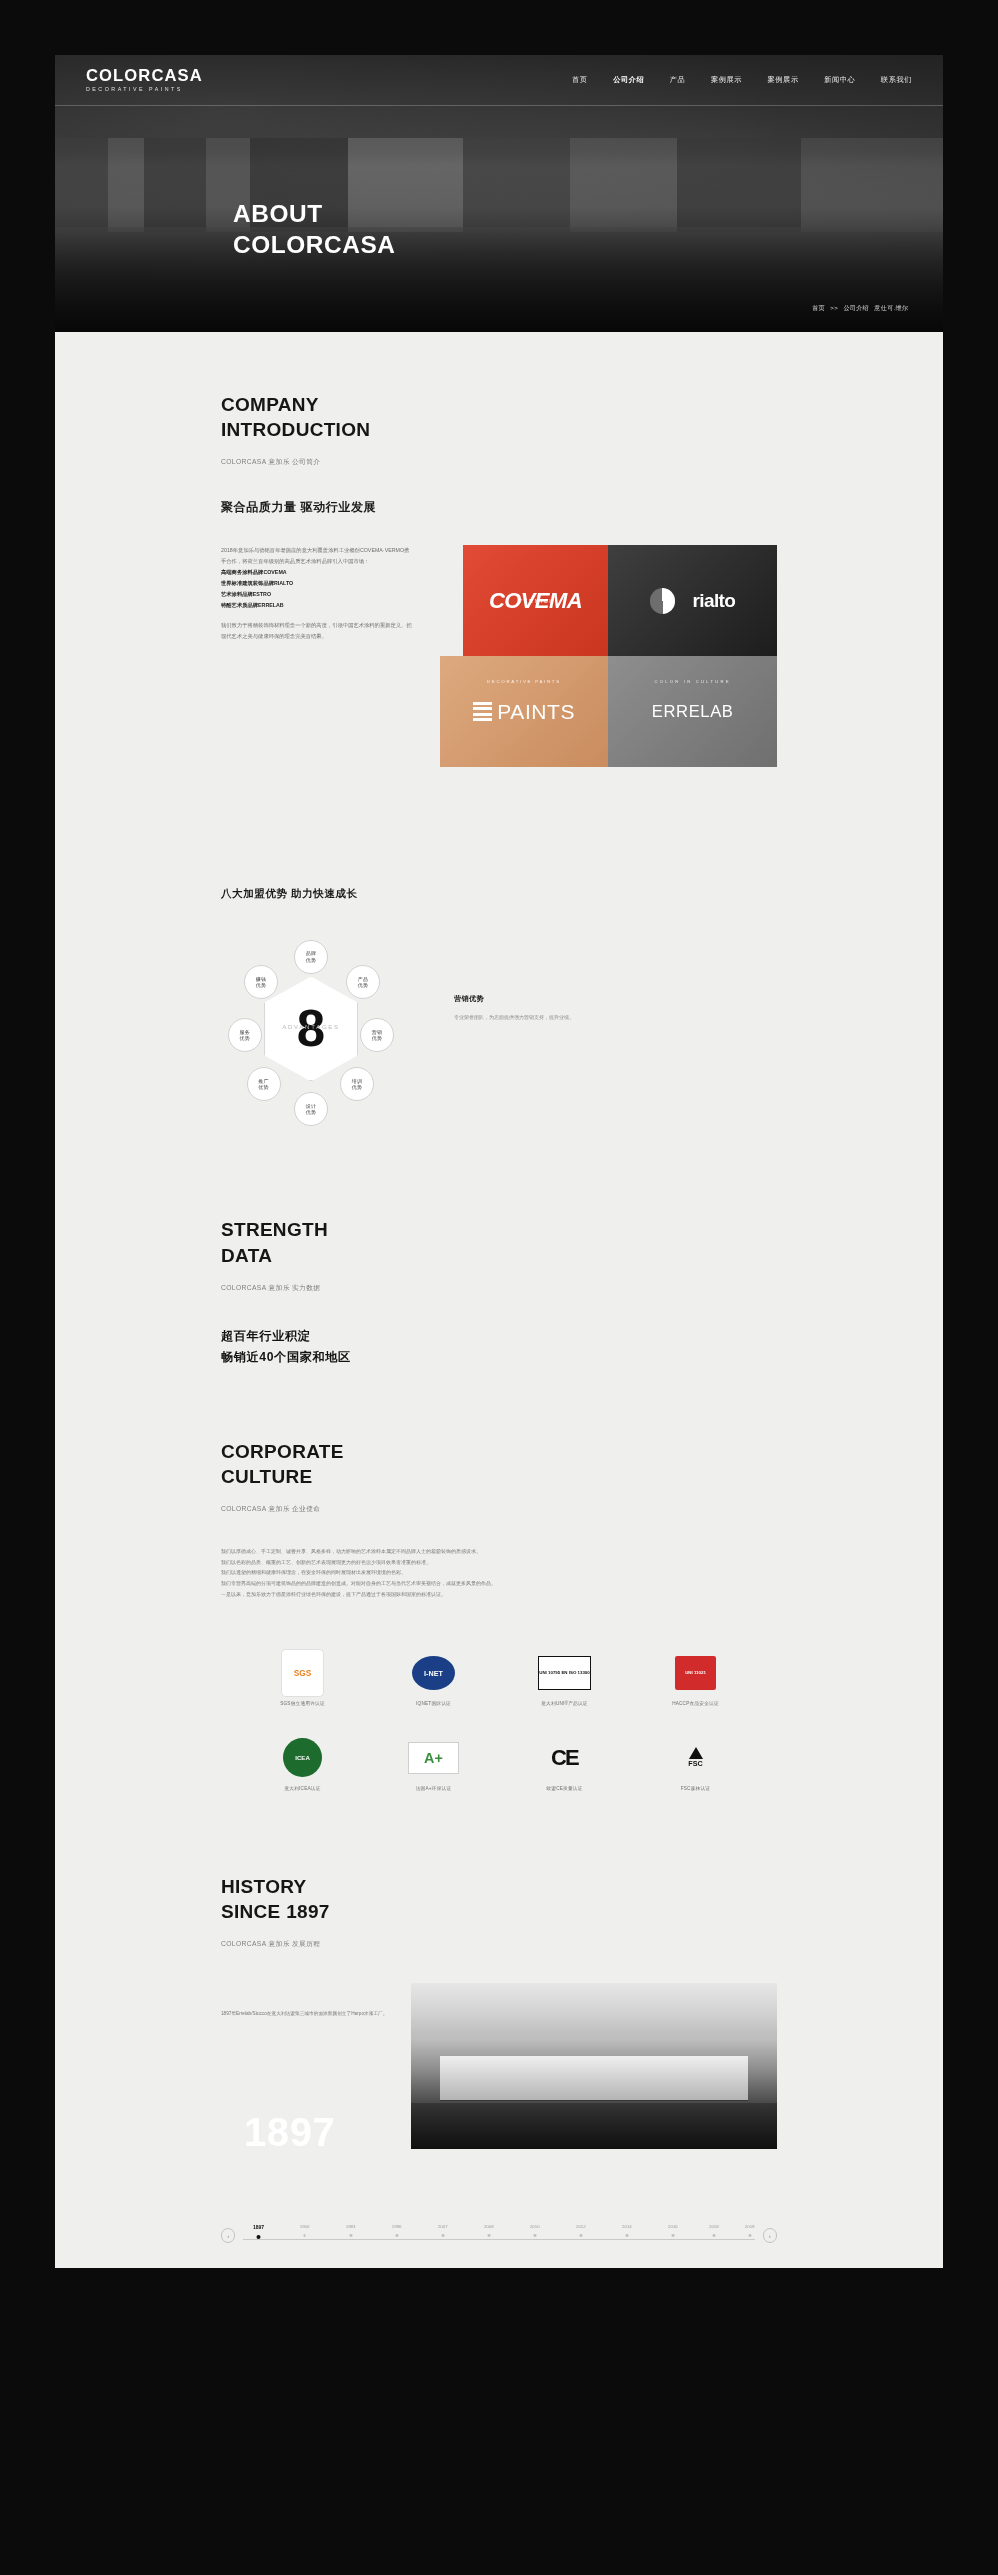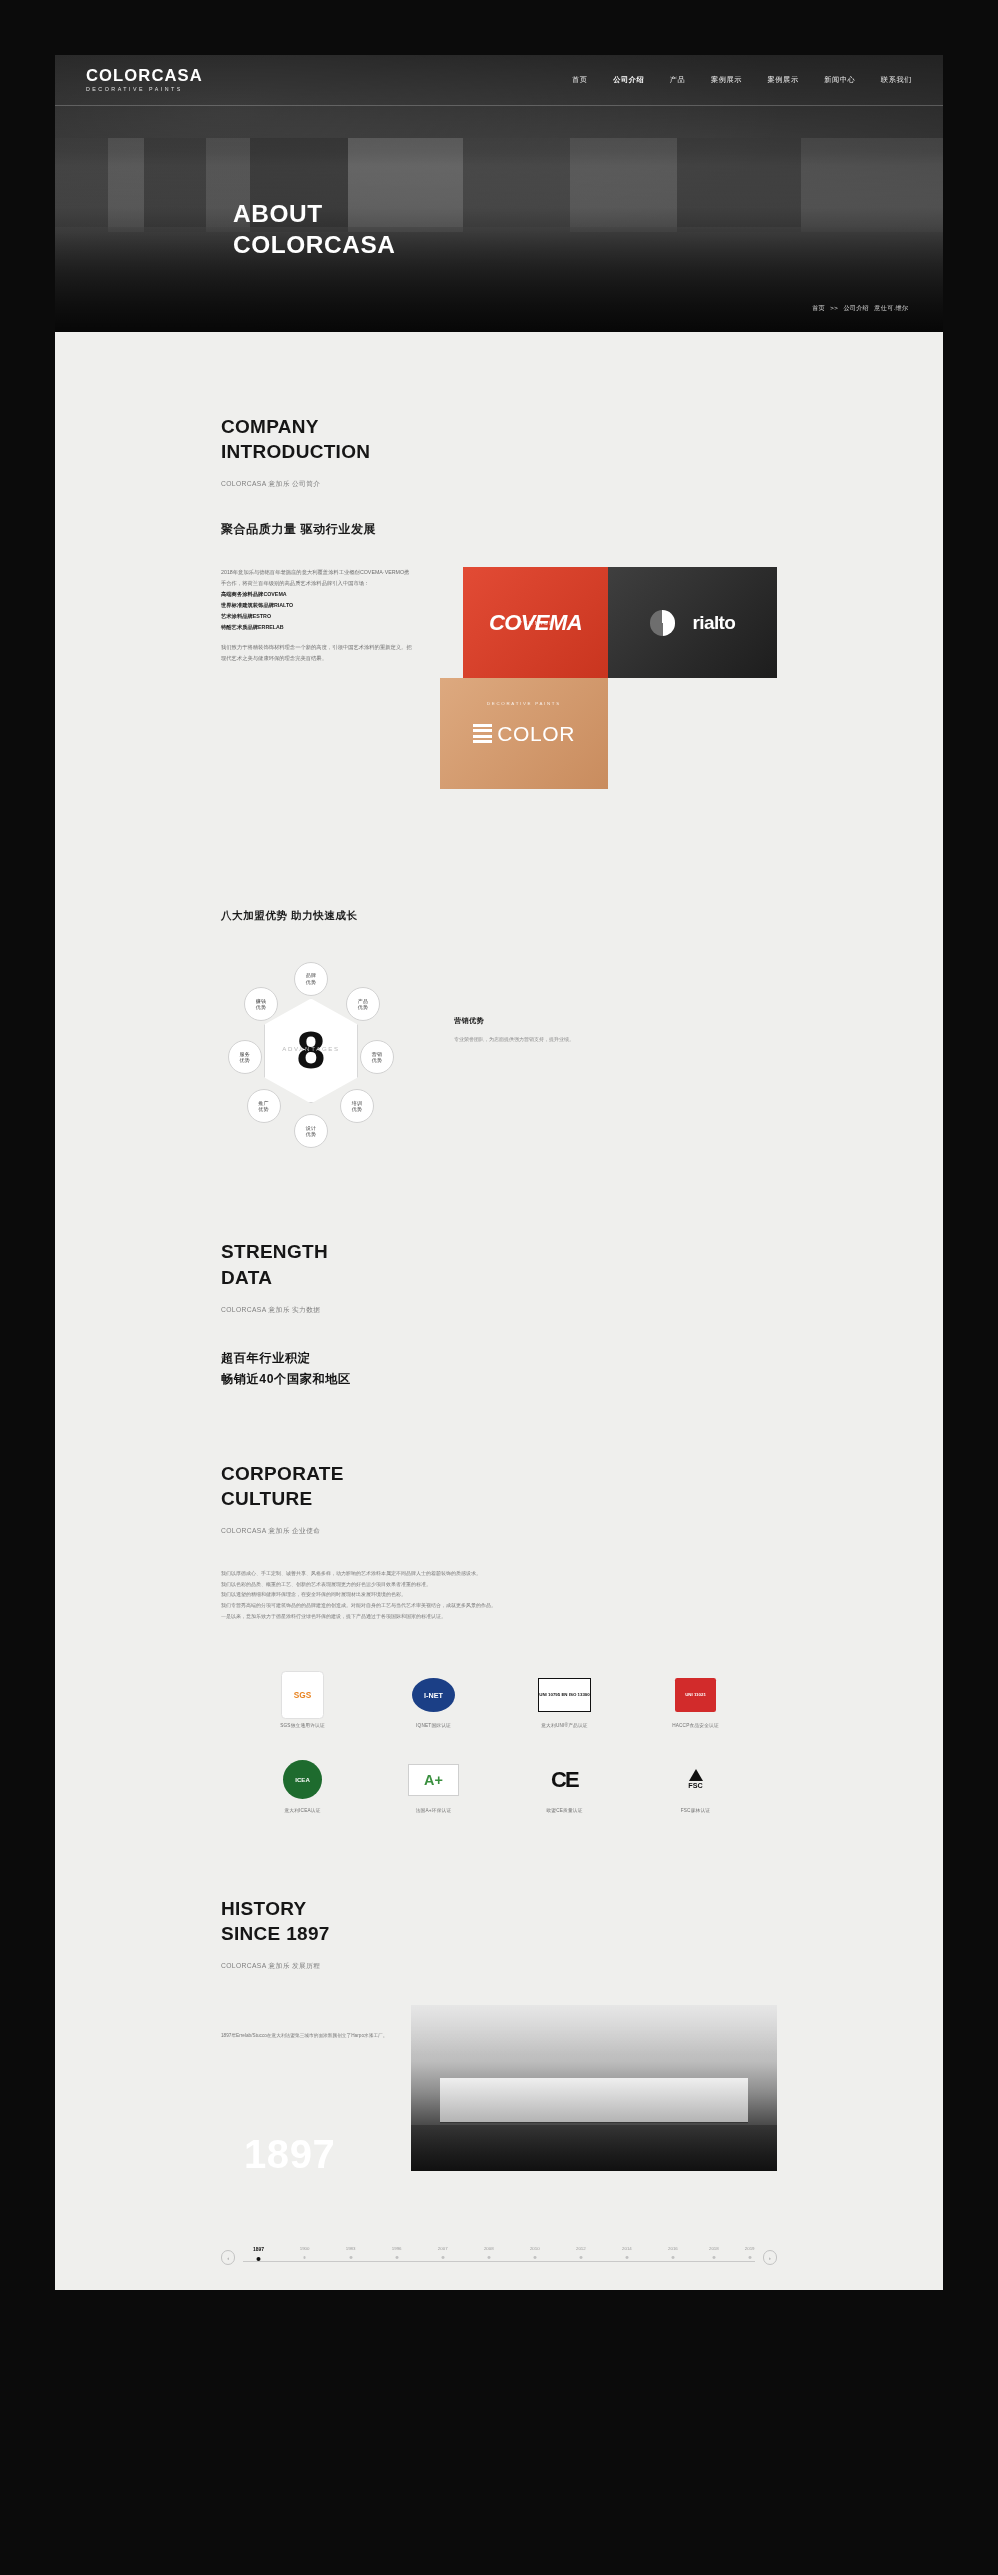--- a/index.html
+++ b/index.html
@@ -102,21 +102,21 @@
   .wrap { padding: 0 166px; }
   .sec-title {
     font-size: 19px; font-weight: 700; line-height: 1.34; color: #161616;
     letter-spacing: 0.3px;
   }
   .sec-sub {
     margin-top: 15.5px; font-size: 6.7px; color: #7d7d7d; letter-spacing: 0.4px;
   }
 
   
-  .intro { padding-top: 82px; }
+  .intro { padding-top: 60px; }
   .intro-h2 {
     margin-top: 32px; font-size: 12px; font-weight: 700; color: #1a1a1a; letter-spacing: 0.6px;
   }
   .intro-body { display: flex; gap: 25.5px; margin-top: 29px; }
   .intro-left { width: 194px; }
   .intro-left p {
     font-size: 5.3px; line-height: 2.05; color: #6e6e6e;
   }
   .intro-left p.bold { color: #1c1c1c; font-weight: 700; }
   .intro-left .para-gap { height: 10px; }
@@ -318,23 +318,27 @@
           </div>
           <div class="brand-cell bc-rialto">
             <div class="rl">
               <span class="rl-mark"></span>
               <span>rialto</span>
             </div>
           </div>
           <div class="brand-cell bc-estro">
             <div class="es">
               <span class="es-mark"></span>
-              <span>COLOR</span>
+              <span>PAINTS</span>
             </div>
             <div class="es-sub">DECORATIVE PAINTS</div>
+          </div>
+          <div class="brand-cell bc-errelab">
+            <div class="er">ERRELAB</div>
+            <div class="er-sub">COLOR IN CULTURE</div>
           </div>
         </div>
       </div>
     </section>
 
     <section class="wrap adv">
       <div class="adv-h2">八大加盟优势 助力快速成长</div>
       <div class="adv-body">
         <div class="adv-wheel">
           <div class="wheel-hex">

